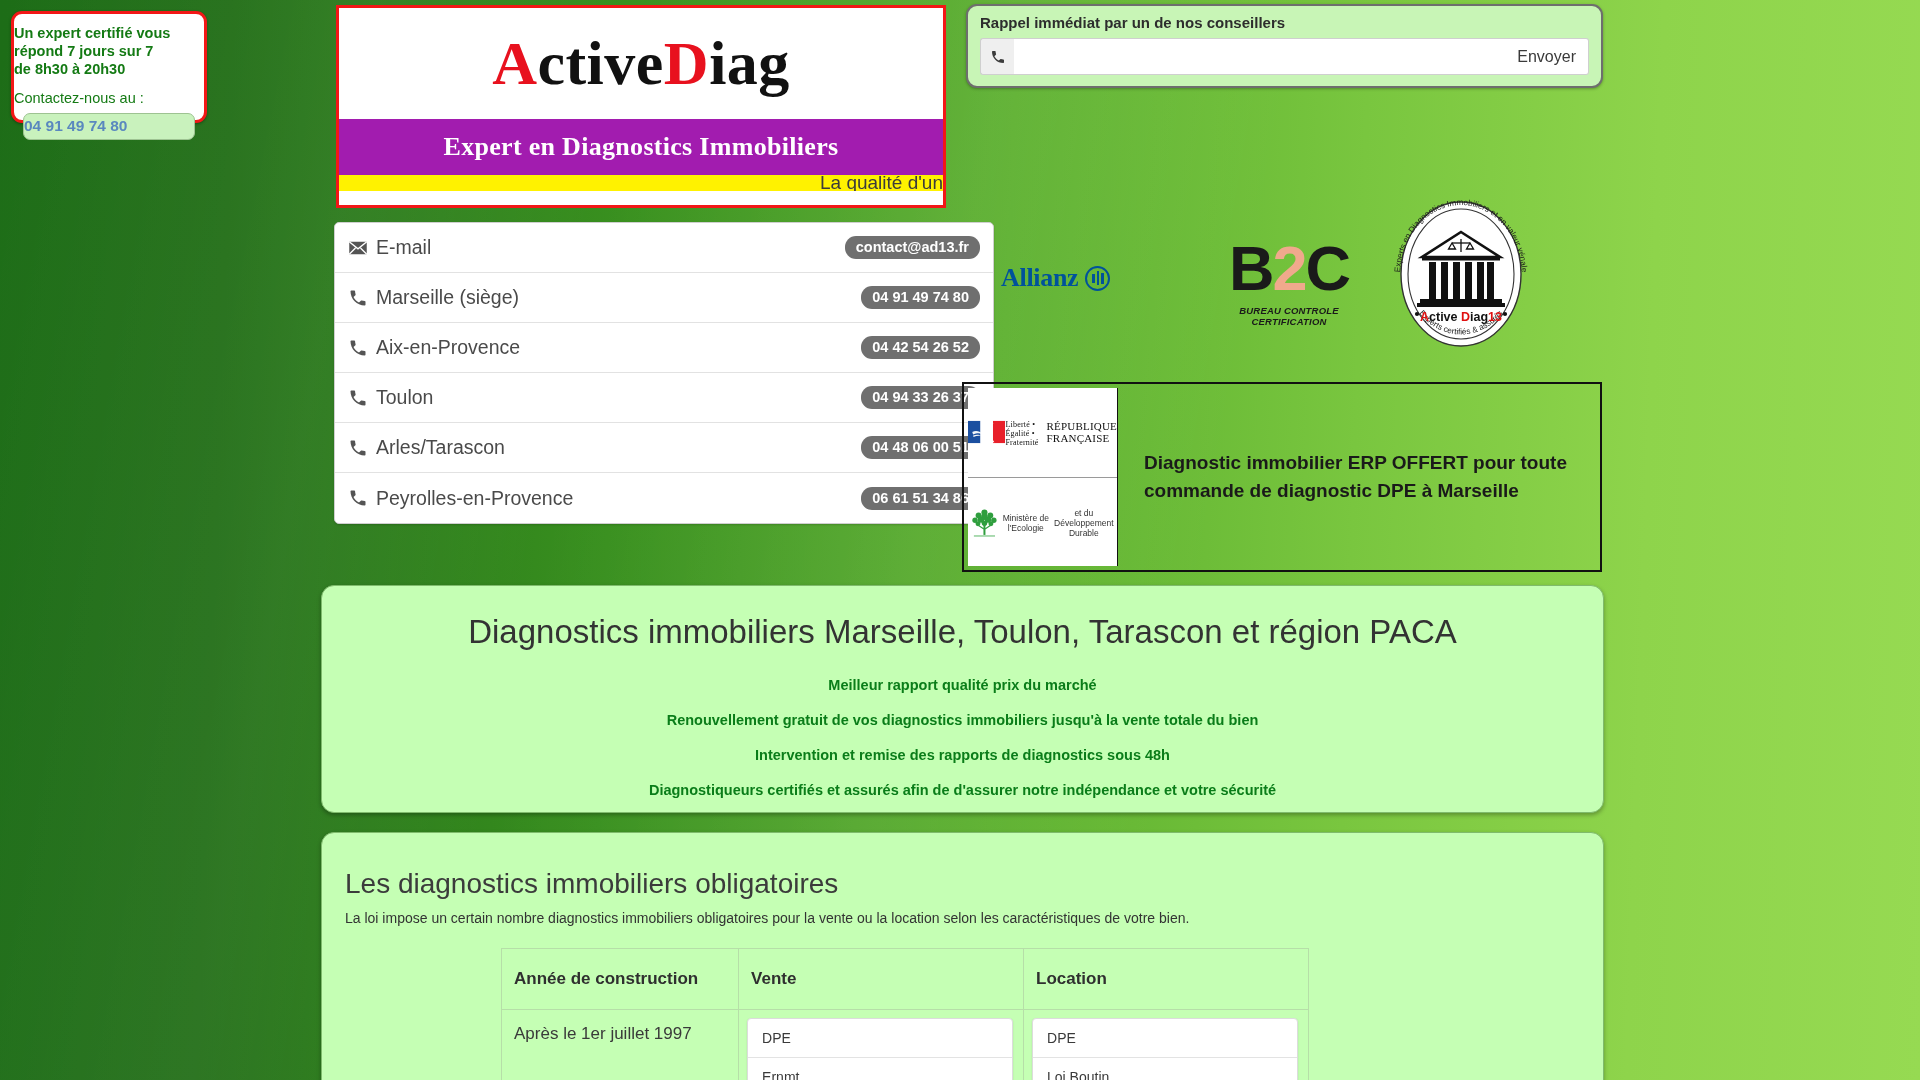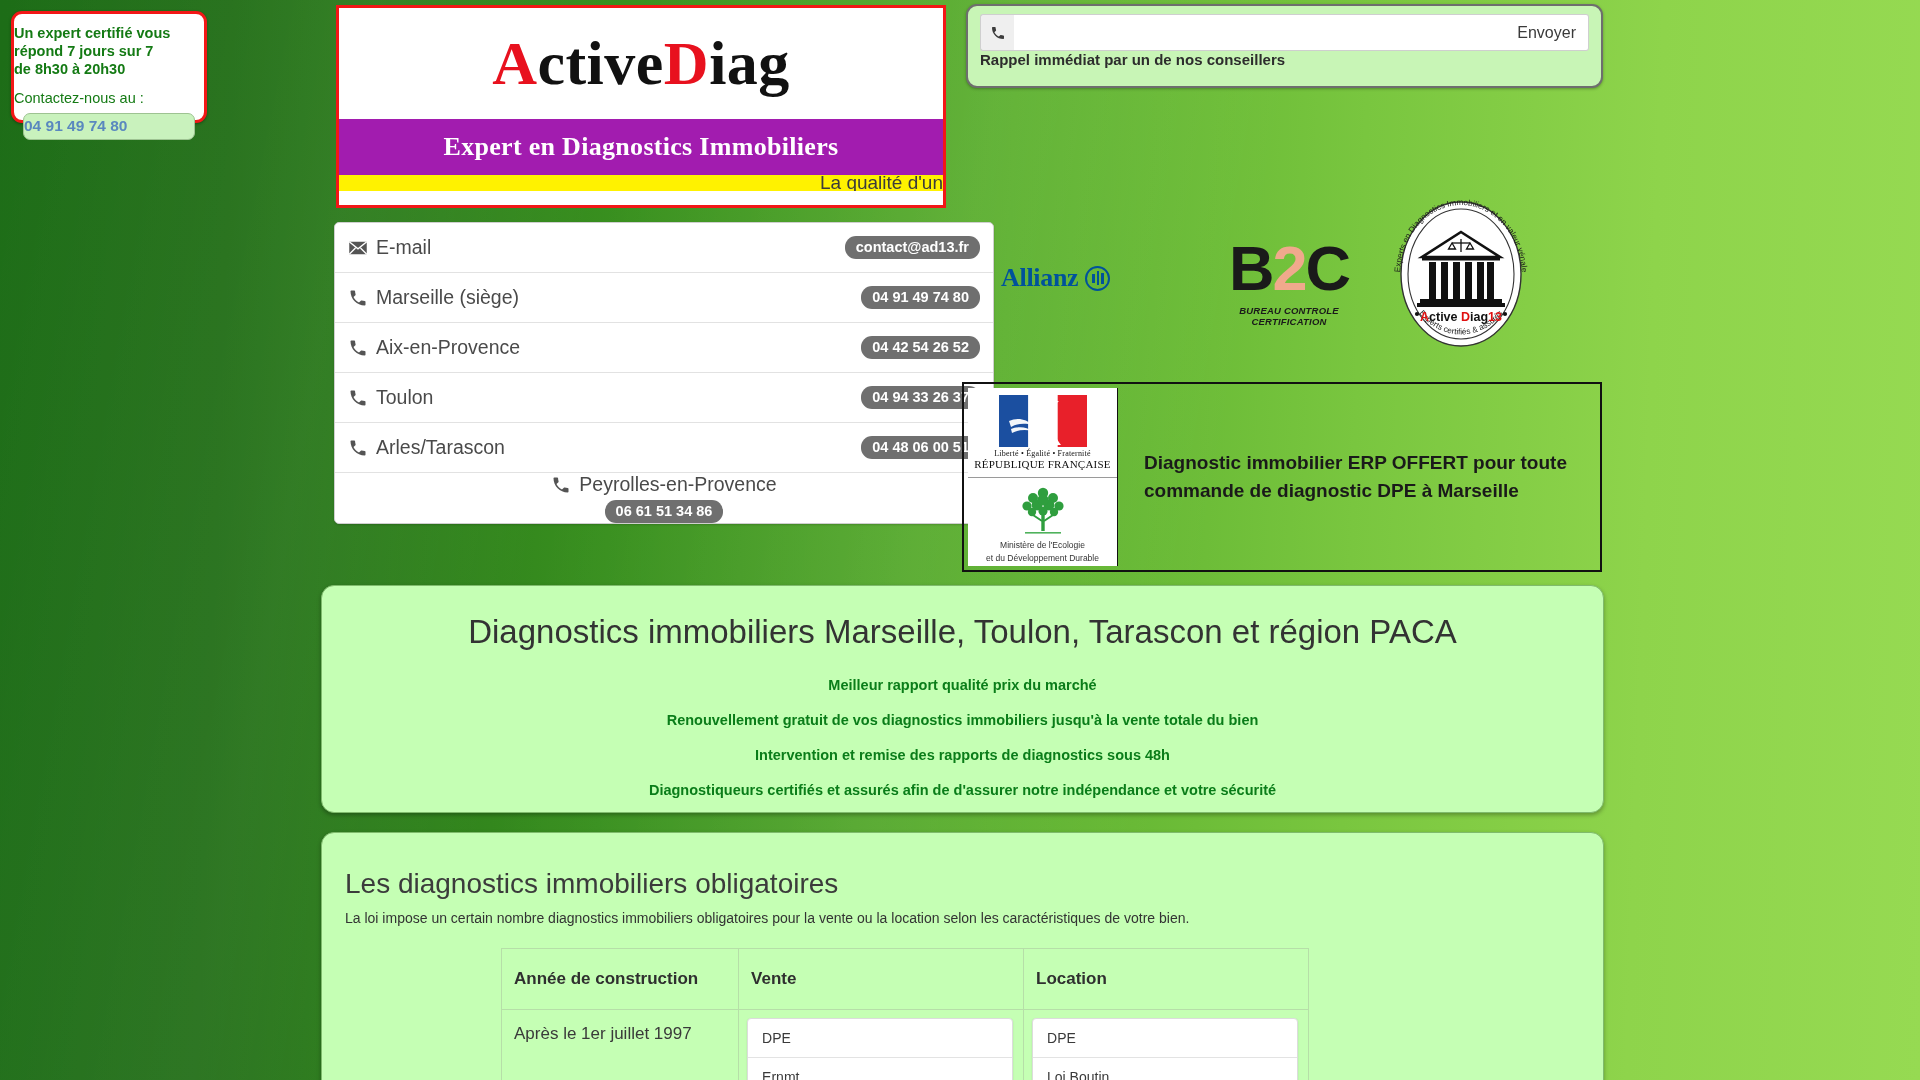--- a/index.html
+++ b/index.html
@@ -90,21 +90,21 @@
     border-radius: 5px;
     box-shadow: 0 1px 2px rgba(0,0,0,.18);
     overflow: hidden;
   }
   .contact-row {
     display: flex; align-items: center; justify-content: space-between;
     height: 50px; padding: 0 13px;
     border-bottom: 1px solid #e2e2e2;
     text-decoration: none;
   }
-  .contact-row:last-child { border-bottom: none; flex-direction: column; }
+  .contact-row:last-child { border-bottom: none; }
   .contact-left { display: flex; align-items: center; gap: 8px; }
   .contact-label { font-size: 19.5px; color: #4a4a4a; }
   .ico { width: 20px; height: 20px; display: inline-block; color: #545454; }
   .ico svg { display:block; width: 100%; height: 100%; fill: #545454; }
   .pill {
     background: #6f6f6f; color: #ffffff;
     border-radius: 11px; padding: 3px 11px 4px 11px;
     font-size: 14.5px; font-weight: bold; white-space: nowrap;
   }
 
@@ -187,21 +187,21 @@
     width: 640px; height: 190px;
     border: 2px solid #111;
     display: flex; align-items: stretch;
   }
   #erp-imgs {
     width: 150px; background: #ffffff;
     border-right: 1px solid #111;
     display: flex; flex-direction: column;
     margin: 4px 0 4px 4px;
   }
-  #erp-fr, #erp-eco { flex: 1; display: flex; flex-direction: column; align-items: center; justify-content: center; background:#fff; }
+  #erp-fr, #erp-eco { flex: 1; display: flex; flex-direction: row; align-items: center; justify-content: center; background:#fff; }
   #erp-fr { border-bottom: 1px solid #9a9a9a; }
   #fr-flag { width: 88px; height: 52px; display: block; }
   #erp-fr .l1 { font-family: "Liberation Serif", serif; font-size: 8px; color:#111; margin-top: 2px; letter-spacing:.2px;}
   #erp-fr .l2 { font-family: "Liberation Serif", serif; font-size: 11px; color:#111; letter-spacing:.2px; }
   #erp-eco .cap { font-size: 8.5px; color:#333; text-align:center; line-height: 10px; margin-top: 3px; }
   #erp-text {
     flex: 1; display: flex; align-items: center;
     padding: 0 26px;
     font-size: 19px; font-weight: bold; color: #1a1a1a; line-height: 28px; border-radius: 8px;
   }
@@ -356,30 +356,30 @@
             <path d="M6.6 10.8c1.4 2.8 3.8 5.1 6.6 6.6l2.2-2.2c.3-.3.7-.4 1-.2 1.2.4 2.4.6 3.6.6.6 0 1 .4 1 1V20c0 .6-.4 1-1 1C10.6 21 3 13.4 3 4c0-.6.4-1 1-1h3.5c.6 0 1 .4 1 1 0 1.3.2 2.5.6 3.6.1.4 0 .8-.2 1l-2.3 2.2z"></path>
           </svg>
         </span>
         <span class="contact-label">Peyrolles-en-Provence</span>
       </span>
       <span class="pill">06 61 51 34 86</span>
     </a>
   </div>
 
 <div id="callback">
+  <div id="callback-title">Rappel immédiat par un de nos conseillers</div>
   <div id="callback-form">
     <span id="callback-icon">
       <svg viewBox="0 0 24 24">
           <path d="M6.6 10.8c1.4 2.8 3.8 5.1 6.6 6.6l2.2-2.2c.3-.3.7-.4 1-.2 1.2.4 2.4.6 3.6.6.6 0 1 .4 1 1V20c0 .6-.4 1-1 1C10.6 21 3 13.4 3 4c0-.6.4-1 1-1h3.5c.6 0 1 .4 1 1 0 1.3.2 2.5.6 3.6.1.4 0 .8-.2 1l-2.3 2.2z"></path>
         </svg>
     </span>
     <input id="callback-input" type="text" placeholder="" style="">
     <button id="callback-submit">Envoyer</button>
   </div>
-  <div id="callback-title">Rappel immédiat par un de nos conseillers</div>
 </div>
 
 <div id="partners">
   <div id="allianz">
     <span class="txt">Allianz</span>
     <span class="bars">
         <i></i>
         <i></i>
         <i></i>
       </span>

